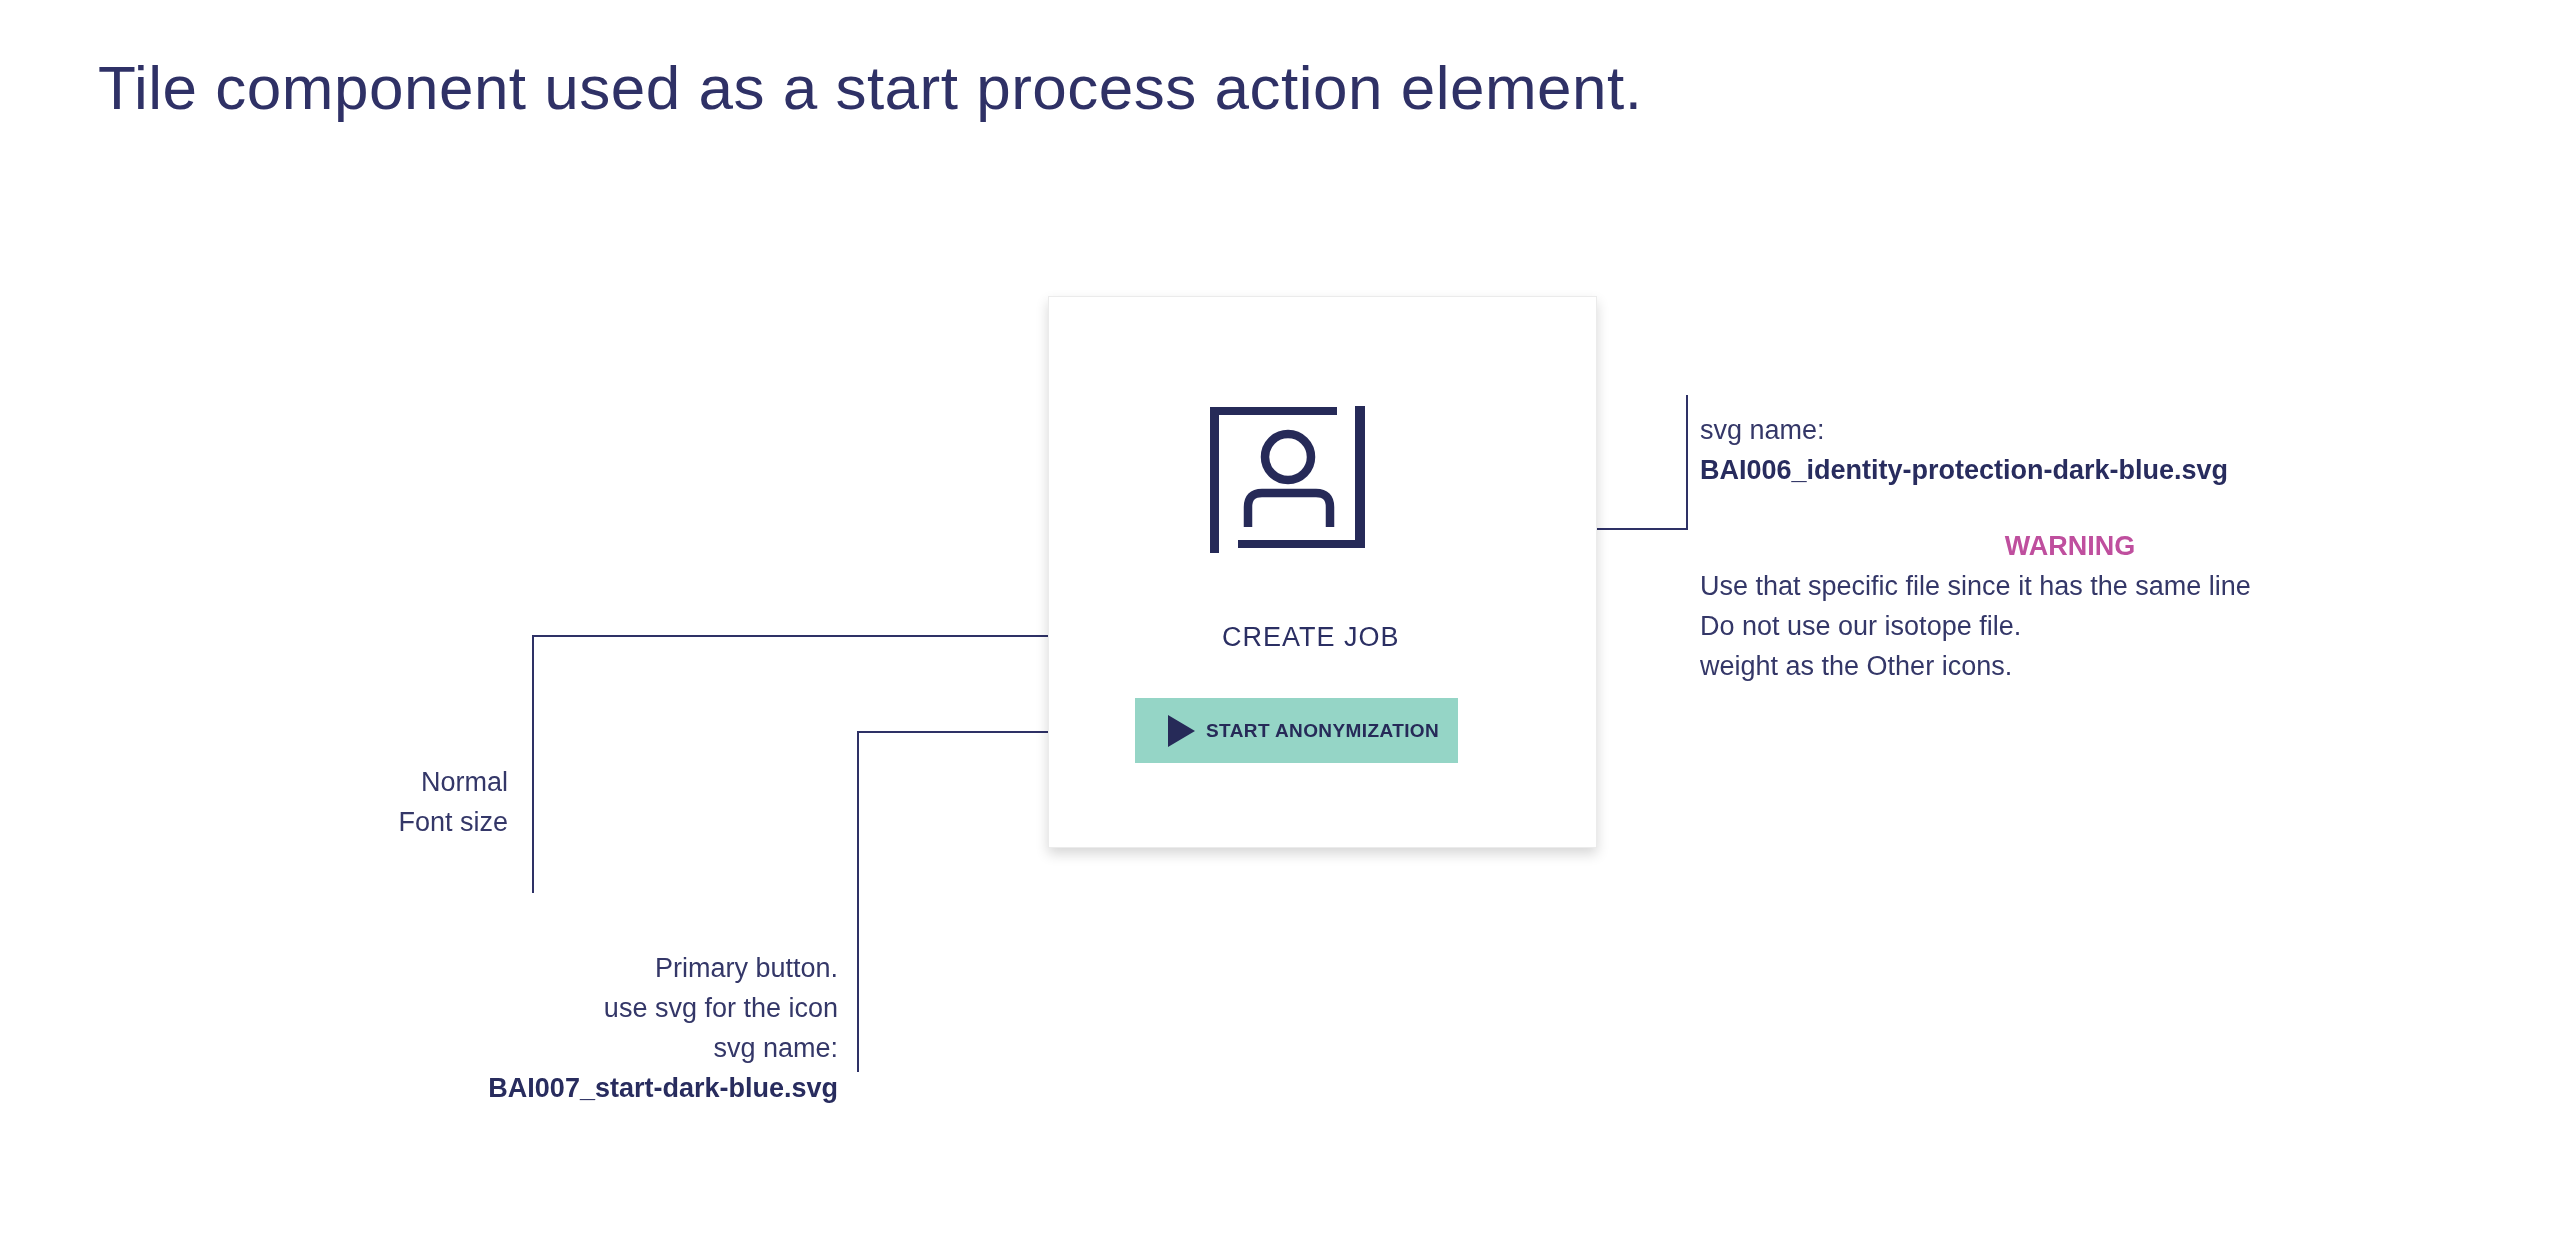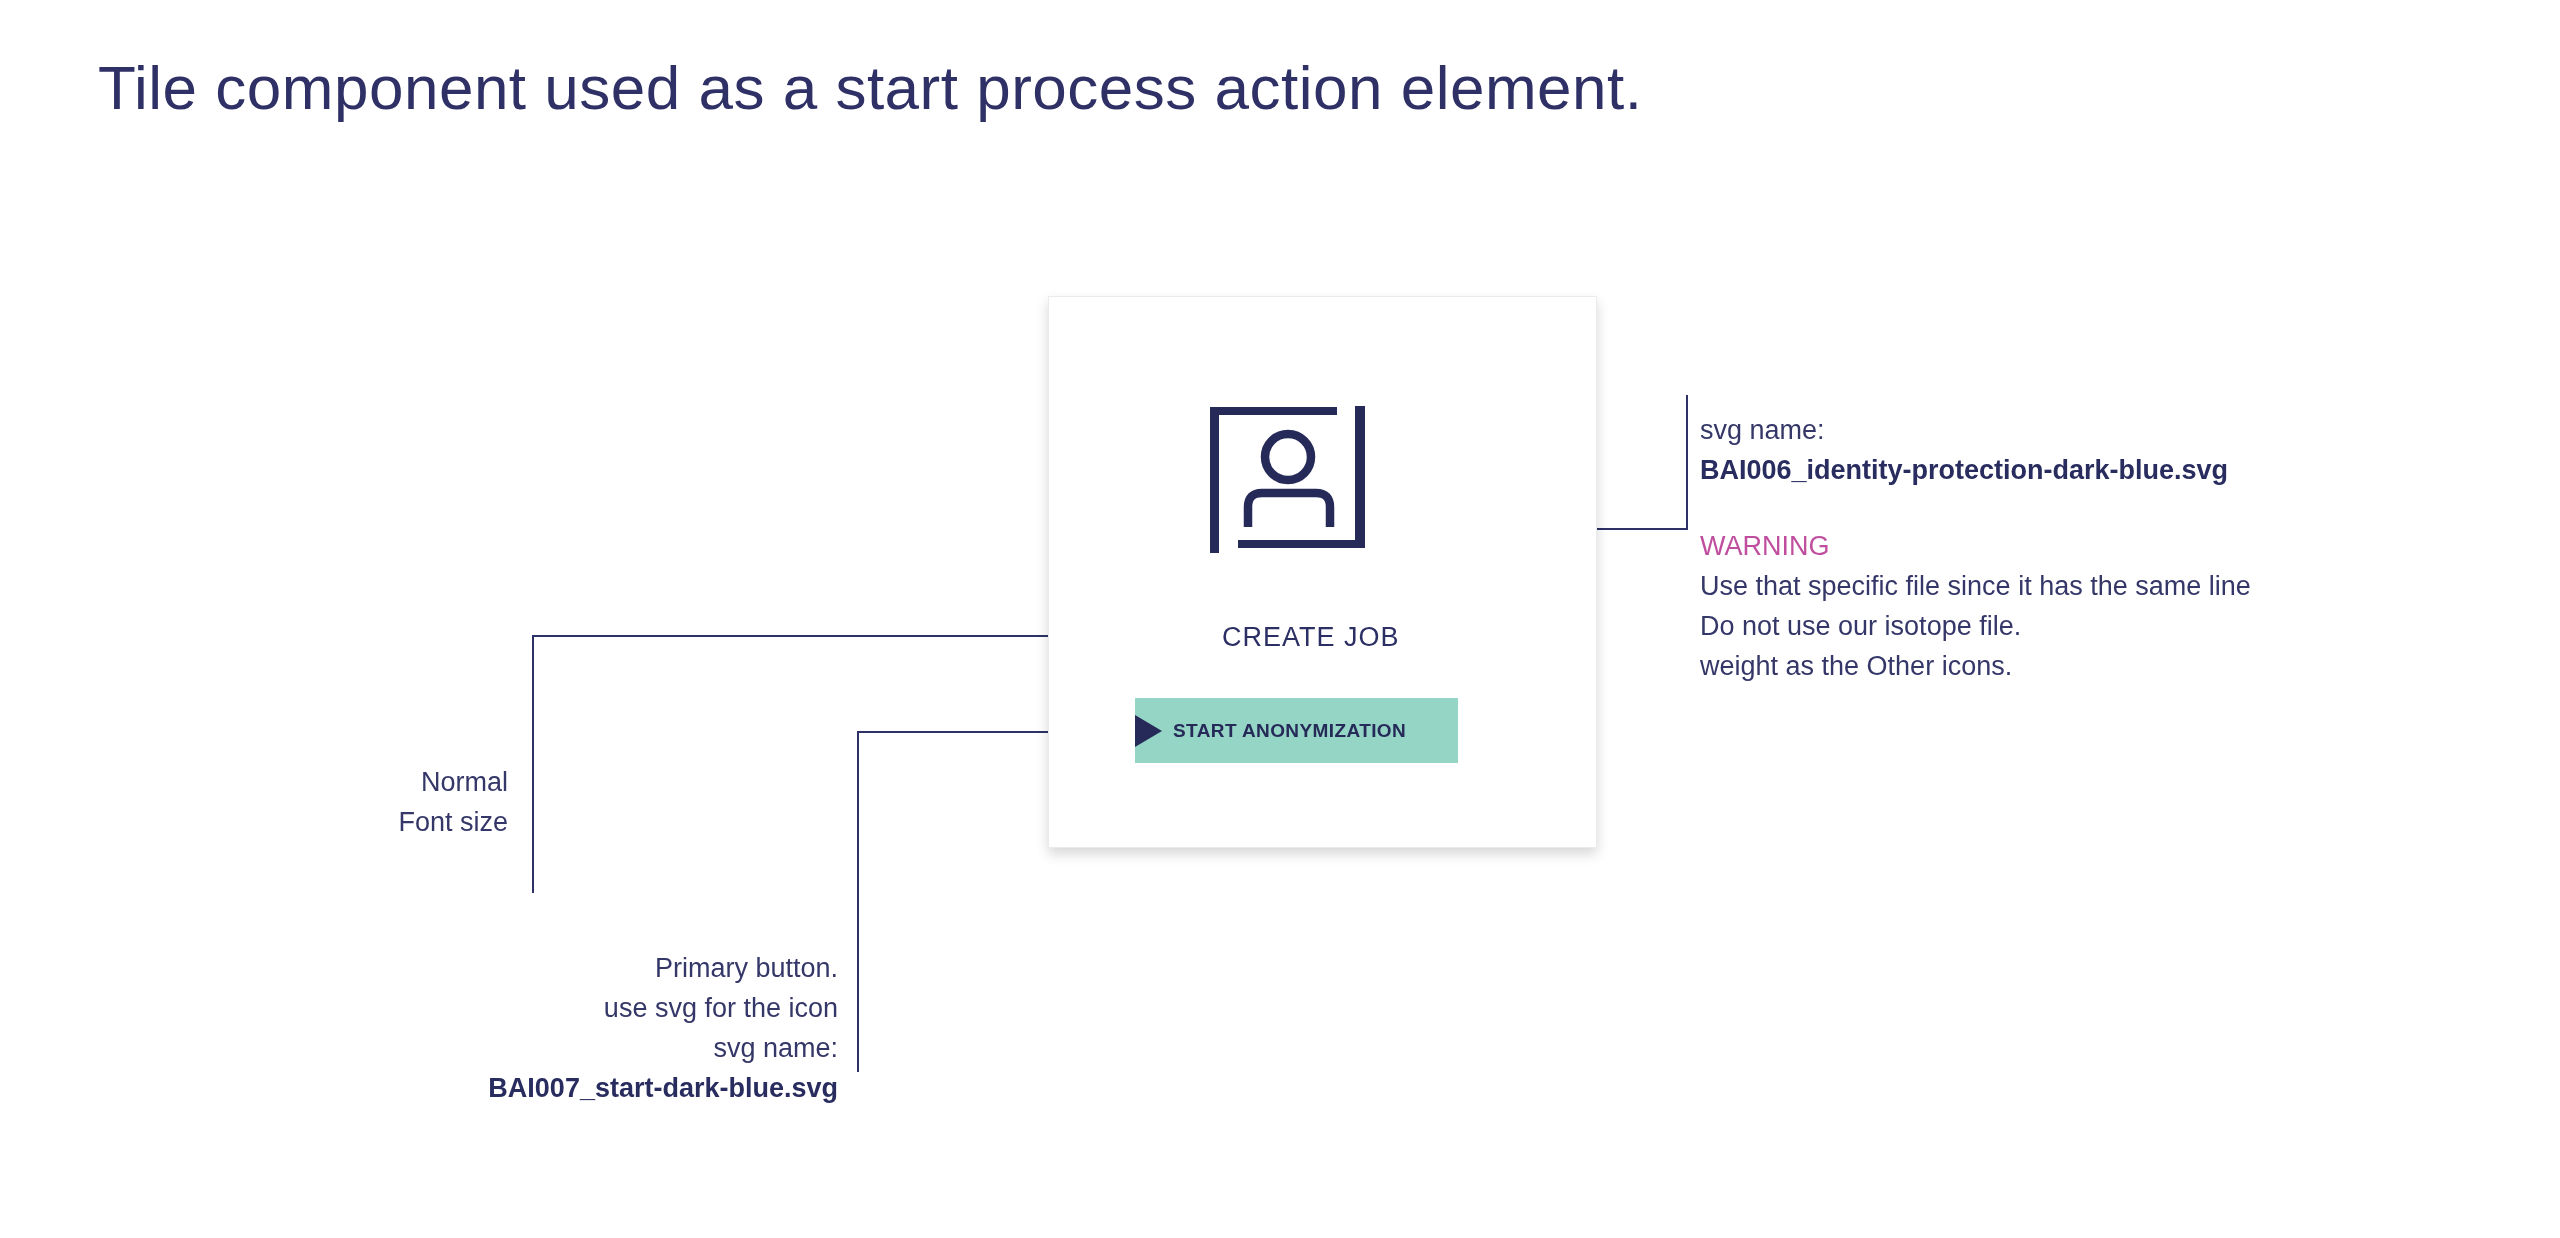--- a/index.html
+++ b/index.html
@@ -59,20 +59,21 @@
   .primary-button {
     position: absolute;
     left: 1135px;
     top: 698px;
     width: 323px;
     height: 65px;
     background: #95d5c6;
     border: none;
     display: flex;
     align-items: center;
+    padding-left: 33px;
     cursor: pointer;
   }
   .play-triangle {
     width: 0;
     height: 0;
     border-left: 27px solid #262a58;
     border-top: 16px solid transparent;
     border-bottom: 16px solid transparent;
     flex: 0 0 auto;
   }
@@ -129,21 +130,22 @@
 
   #note-icon {
     left: 1700px;
     top: 404px;
     width: 740px;
     text-align: left;
   }
   #note-icon .spacer { height: 36px; }
   #note-icon .warning-title {
     color: #bf4f9e;
-    font-weight: 400;
+    font-weight: 700;
+    text-align: center;
   }
 </style>
 </head>
 <body>
 
 <div class="canvas">
 
   <h1 class="page-title">Tile component used as a start process action element.</h1>
 
   <div class="line h" id="line-label-h"></div>

